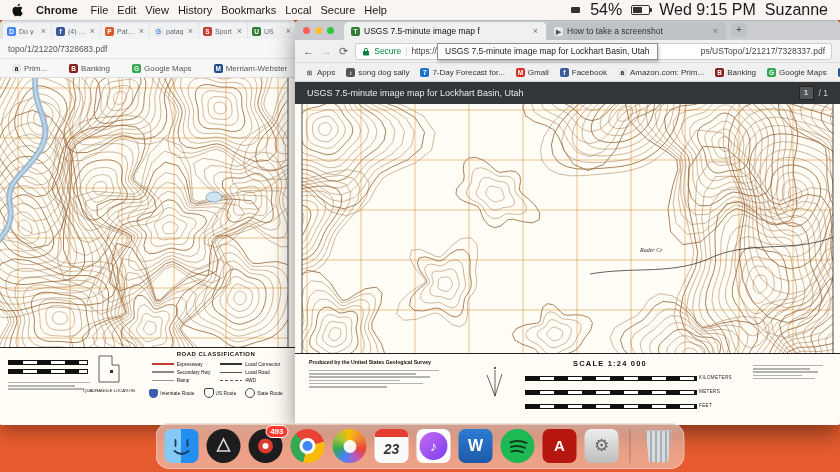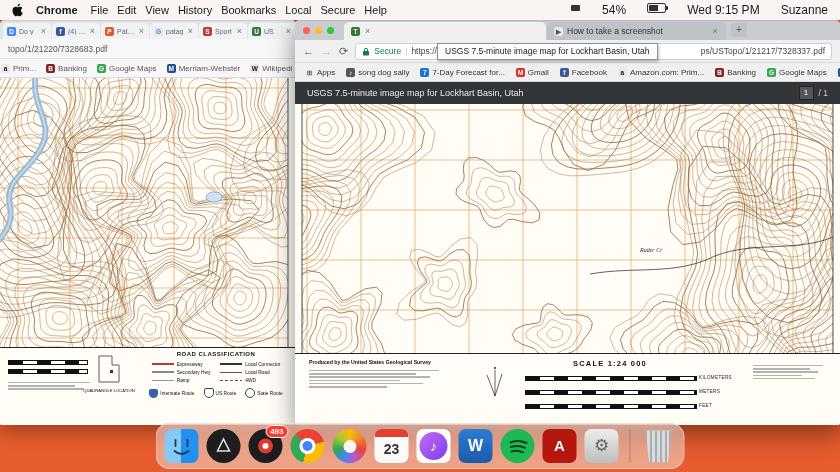--- a/index.html
+++ b/index.html
@@ -5,38 +5,38 @@
   html,body{margin:0;padding:0;background:#333;}
   .screen{position:relative;width:840px;height:472px;overflow:hidden;
     font-family:"Liberation Sans",sans-serif;background:#e65c2e;-webkit-font-smoothing:antialiased;}
 
   
   .menubar{position:absolute;top:0;left:0;right:0;height:20px;background:rgba(250,250,250,.97);
     display:flex;align-items:center;padding:0 12px;gap:13px;font-size:11px;color:#1a1a1a;z-index:50;
     box-shadow:0 0 2px rgba(0,0,0,.3);}
   .mb-app{font-weight:bold;text-align:right;}
   .mb-items{display:flex;gap:9px;}
-  .mb-right{margin-left:auto;display:flex;gap:21px;font-size:12px;}
+  .mb-right{margin-left:auto;display:flex;align-items:center;gap:9px;font-size:16px;}
   .batt{width:17px;height:8px;border:1px solid #333;border-radius:2px;position:relative;display:inline-block;}
   .batt::after{content:"";position:absolute;right:-3px;top:2px;width:2px;height:4px;background:#333;border-radius:0 1px 1px 0;}
   .batt .bfill{position:absolute;left:1px;top:1px;bottom:1px;background:#333;}
 
   
   .window{position:absolute;overflow:hidden;border-radius:5px 5px 2px 2px;box-shadow:0 8px 24px rgba(0,0,0,.45);background:#fff;}
   #back-window{left:0;top:20px;width:296px;height:405px;z-index:10;box-shadow:0 6px 18px rgba(0,0,0,.35);}
   #front-window{left:295px;top:20px;width:545px;height:405px;z-index:20;}
 
   
   .bw-tabs{height:19px;background:#e3e4e7;display:flex;align-items:flex-end;padding-left:3px;gap:1px;}
   .bw-tab{display:flex;align-items:center;gap:3px;width:46px;height:16px;background:#f1f2f4;
     border-radius:4px 4px 0 0;padding:0 4px;font-size:7px;color:#666;min-width:0;}
   .bw-urlbar{height:19px;background:#f7f7f7;border-bottom:1px solid #e2e2e2;display:flex;align-items:center;
     padding:0 8px;font-size:8.5px;color:#555;}
   .bw-bookmarks{height:18px;background:#f7f7f7;border-bottom:1px solid #ddd;display:flex;align-items:center;
-    gap:10px;padding:0 1px;font-size:8px;color:#555;overflow:hidden;}
+    gap:22px;padding:0 12px;font-size:8px;color:#555;overflow:hidden;}
   .bw-map{position:relative;height:272px;background:#fffdf6;overflow:hidden;}
 
   
   .fw-tabs{height:20px;background:#caccd0;display:flex;align-items:flex-end;padding-left:8px;}
   .lights{display:flex;gap:5px;align-items:center;height:20px;margin-right:10px;align-self:center;}
   .light{width:7px;height:7px;border-radius:50%;}
   .l-red{background:#ff5f57;}.l-yellow{background:#febc2e;}.l-green{background:#28c840;}
   .fw-tab{display:flex;align-items:center;gap:4px;height:18px;padding:0 7px;width:188px;
     border-radius:5px 5px 0 0;font-size:8.5px;color:#333;background:#bfc2c6;margin-right:1px;min-width:0;}
   .fw-tab.active{background:#f0f0f0;color:#111;}
@@ -418,20 +418,21 @@
   <div class="window" id="front-window">
     <div class="fw-tabs">
       <span class="lights">
         <span class="light l-red"></span>
         <span class="light l-yellow"></span>
         <span class="light l-green"></span>
       </span>
       <span style="display:flex;align-items:flex-end;" id="front-tabs">
           <div class="fw-tab active">
             <span class="chip" style="background: rgb(46, 125, 50); color: rgb(255, 255, 255);">T</span>
+            <span class="tab-label">USGS 7.5-minute image map f</span>
             <span class="tab-close">×</span>
           </div>
           <div class="fw-tab" style="width: 165px;">
             <span class="chip" style="background: rgb(232, 232, 232); color: rgb(85, 85, 85);">▶</span>
             <span class="tab-label">How to take a screenshot</span>
             <span class="tab-close">×</span>
           </div>
         </span>
       <span class="newtab">+</span>
     </div>
@@ -709,21 +710,21 @@
           <span class="c-out"></span>
           <span class="c-in"></span>
         </div>
       </div>
       <div class="dock-item">
         <div class="di" style="border-radius:50%;background:conic-gradient(#fbbc05,#ea8a35,#ea4335,#b55bc4,#4285f4,#34a853,#a8c437,#fbbc05);">
           <span class="c-out" style="width:13px;height:13px;margin:-6.5px 0 0 -6.5px;background:rgba(255,255,255,.92);"></span>
         </div>
       </div>
       <div class="dock-item">
-        <div class="di" style="background:#fafafa;border-radius:7px;overflow:hidden;">
+        <div class="di" style="background:#fafafa;border-radius:7px;overflow:hidden;font-style:italic;">
           <div class="cal-top"></div>
           <div class="cal-day">23</div>
         </div>
       </div>
       <div class="dock-item">
         <div class="di" style="background:#fff;border-radius:7px;">
           <span style="position:absolute;inset:3px;border-radius:50%;background:linear-gradient(135deg,#c76bf0,#7b3df0);color:#fff;font-size:14px;text-align:center;line-height:28px;">♪</span>
         </div>
       </div>
       <div class="dock-item">

